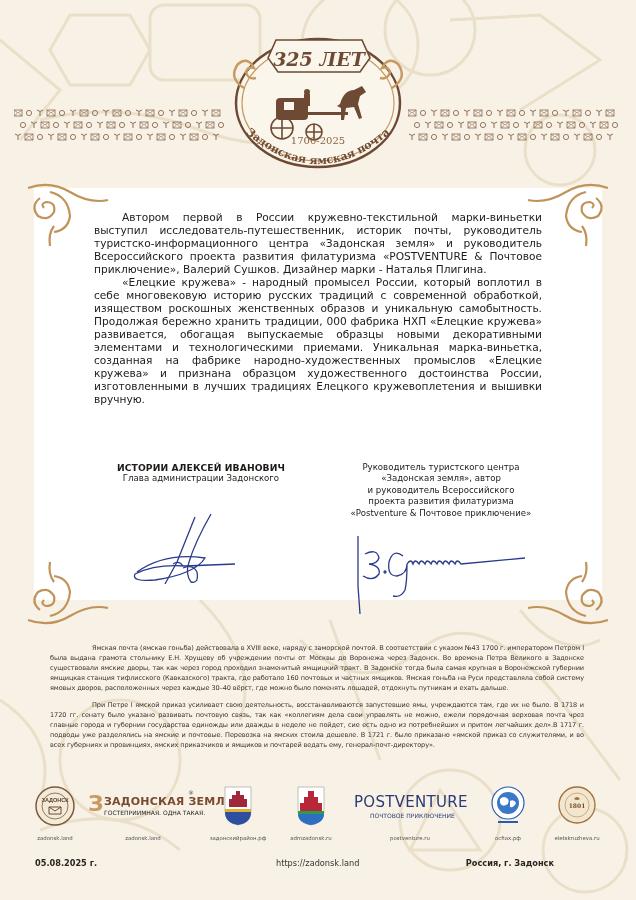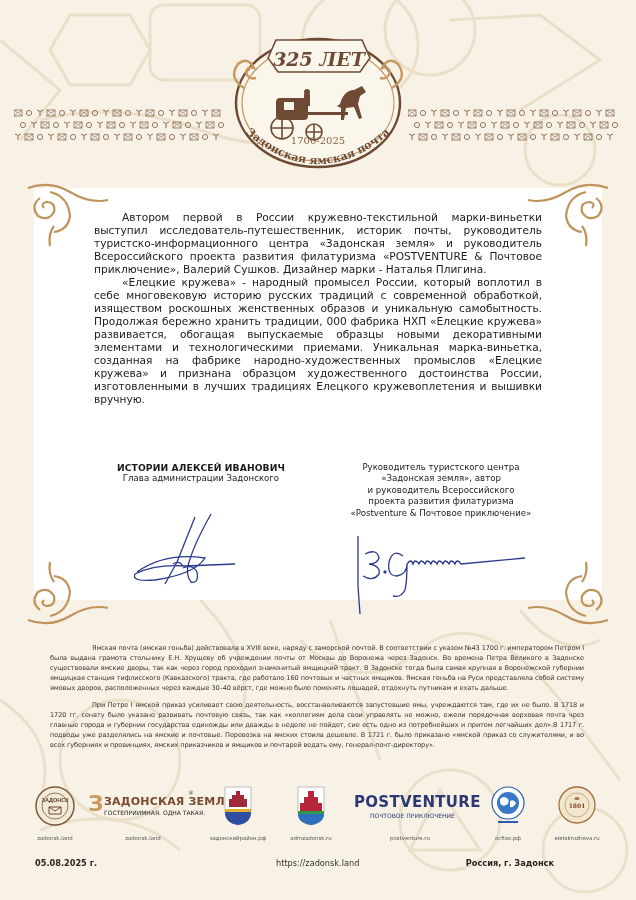--- a/index.html
+++ b/index.html
@@ -603,21 +603,21 @@
     <svg width="30" height="42" viewBox="0 0 30 42">
       <path d="M2 2 h26 v24 q0 12 -13 14 q-13 -2 -13 -14 z" fill="#ffffff" stroke="#999" stroke-width="0.6"></path>
       <path d="M4 26 v-8 h4 v-6 h4 v-6 h6 v6 h4 v6 h4 v8 z" fill="#b8263a"></path>
       <path d="M2 26 h26 v3 h-26 z" fill="#2f9a4a"></path>
       <path d="M2 29 h26 q0 9 -13 11 q-13 -2 -13 -11 z" fill="#2e6fc0"></path>
     </svg>
     <div class="cap">admzadonsk.ru</div>
   </div>
 
   <div class="logo" style="left:334px; width:112px;">
-    <div style="position:absolute; left:0; top:8px; font-size:15px; font-weight:bold; color:#2b3a74; letter-spacing:0.3px; white-space:nowrap;">POSTVENTURE</div>
+    <div style="position:absolute; left:0; top:8px; font-size:15px; font-weight:normal; color:#2b3a74; letter-spacing:0.3px; white-space:nowrap;">POSTVENTURE</div>
     <div style="position:absolute; left:16px; top:27px; font-size:6px; color:#2b3a74; white-space:nowrap;">ПОЧТОВОЕ ПРИКЛЮЧЕНИЕ</div>
     <div class="cap">postventure.ru</div>
   </div>
 
   <div class="logo" style="left:468px; width:40px;">
     <svg width="40" height="42" viewBox="0 0 40 42">
       <circle cx="20" cy="18" r="16" fill="#ffffff" stroke="#2a5cae" stroke-width="1.2"></circle>
       <circle cx="20" cy="18" r="11" fill="#3a78c8"></circle>
       <path d="M12 14 q4 -4 8 0 q2 4 -2 6 q-4 2 -6 -2 z M22 16 q4 -2 6 2 q-2 5 -6 4 z" fill="#ffffff"></path>
       <rect x="10" y="36" width="20" height="2" fill="#2a5cae"></rect>

